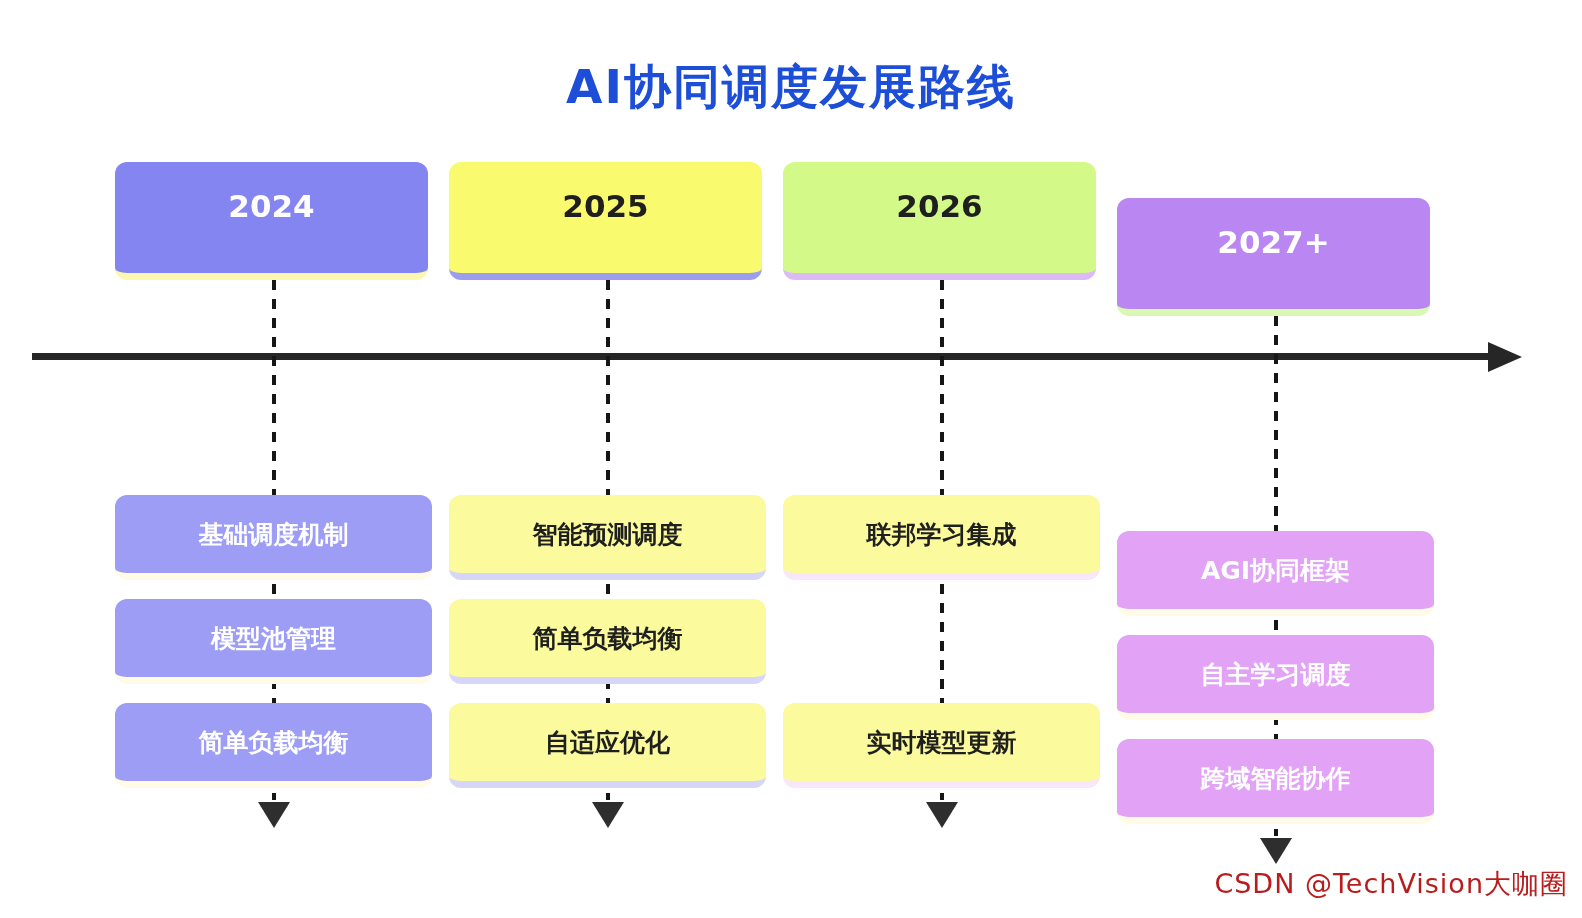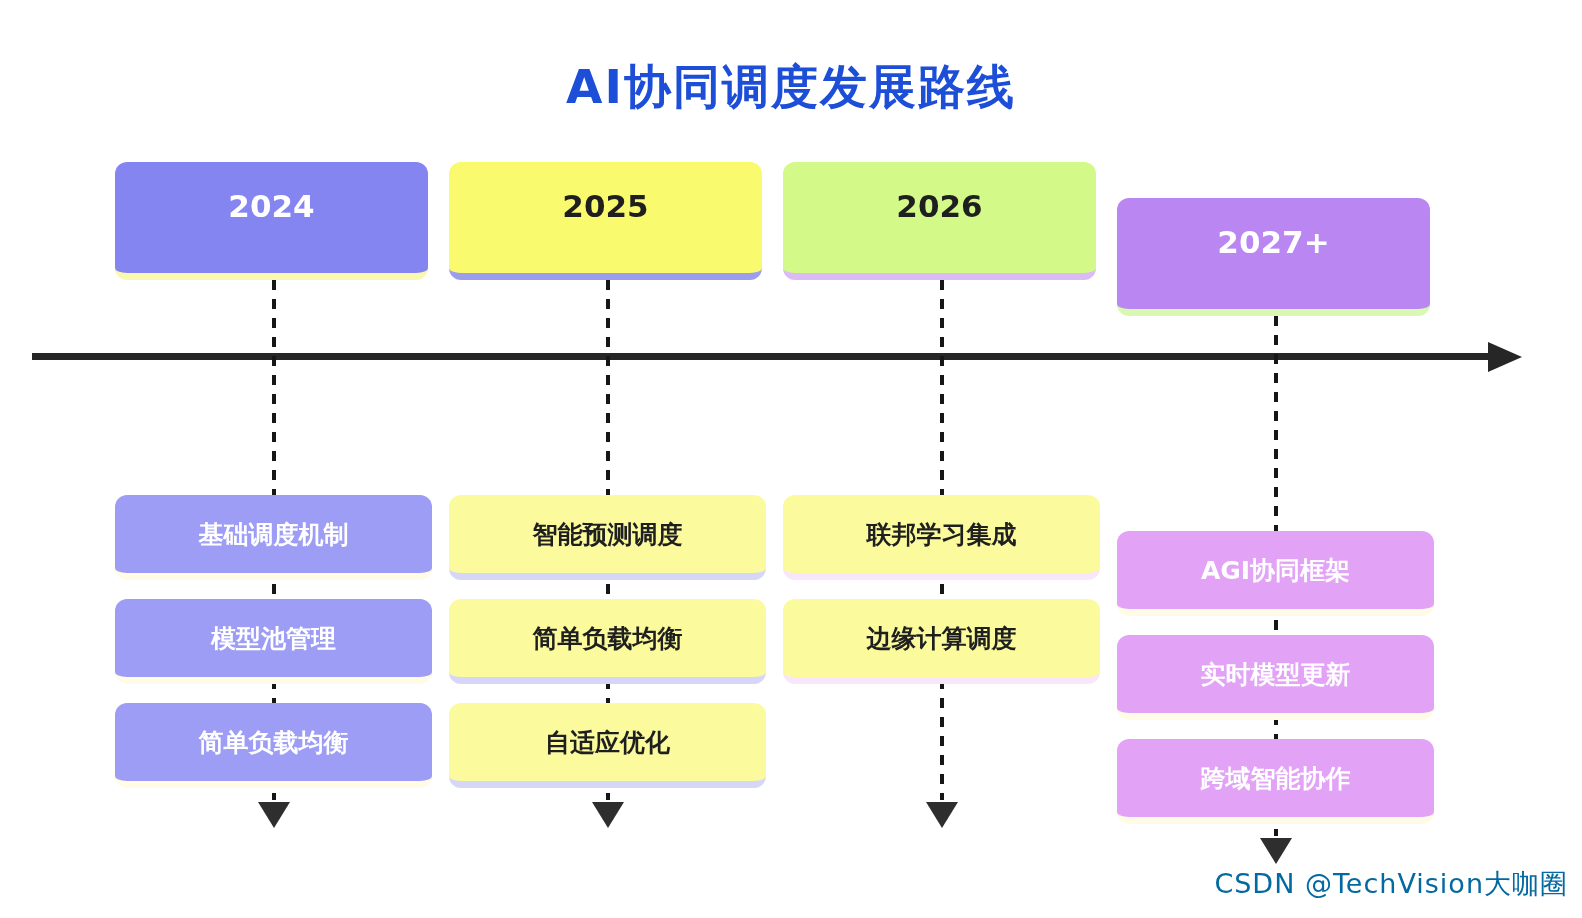--- a/index.html
+++ b/index.html
@@ -51,21 +51,21 @@
   }
   .r1{top:333px;} .r2{top:437px;text-align:center;} .r3{top:541px;text-align:center;}
   .down{
     position:absolute;left:calc(50% - 16px);top:640px;width:0;height:0;
     border-left:16px solid transparent;
     border-right:16px solid transparent;
     border-top:26px solid #2e2e2e;
   }
   .watermark{
     position:absolute;right:14px;top:866px;
-    font-size:27px;color:#0369a1;letter-spacing:1px;
+    font-size:27px;color:#b91c1c;letter-spacing:1px;
   }
 </style>
 </head>
 <body>
 
 <h1 class="title">AI协同调度发展路线</h1>
 
 <div class="axis"></div>
 <div class="axis-head"></div>
 
@@ -84,26 +84,26 @@
   <div class="item r1">智能预测调度</div>
   <div class="item r2">简单负载均衡</div>
   <div class="item r3">自适应优化</div>
   <div class="down"></div>
 </div>
 
 <div class="col col-2" style="--hbg: #D3FA88; --hstrip: #DCBAF5; --htext: #1F1F1F; --ibg: #FBFB9E; --istrip: #F8E6FA; --itext: #1F1F1F;">
   <div class="dash"></div>
   <div class="head">2026</div>
   <div class="item r1">联邦学习集成</div>
-  <div class="item r2">边缘计算调度</div>
+  <div class="item r3">实时模型更新</div>
   <div class="down"></div>
 </div>
 
 <div class="col col-3" style="--hbg: #BA86F2; --hstrip: #D9F8B3; --htext: #FFFFFF; --ibg: #E2A3F7; --istrip: #FFFBE6; --itext: #FFFFFF;">
   <div class="dash"></div>
   <div class="head">2027+</div>
   <div class="item r1">AGI协同框架</div>
-  <div class="item r2">实时模型更新</div>
+  <div class="item r2">自主学习调度</div>
   <div class="item r3">跨域智能协作</div>
   <div class="down"></div>
 </div>
 
 <div class="watermark">CSDN @TechVision大咖圈</div>
 
 </body></html>

